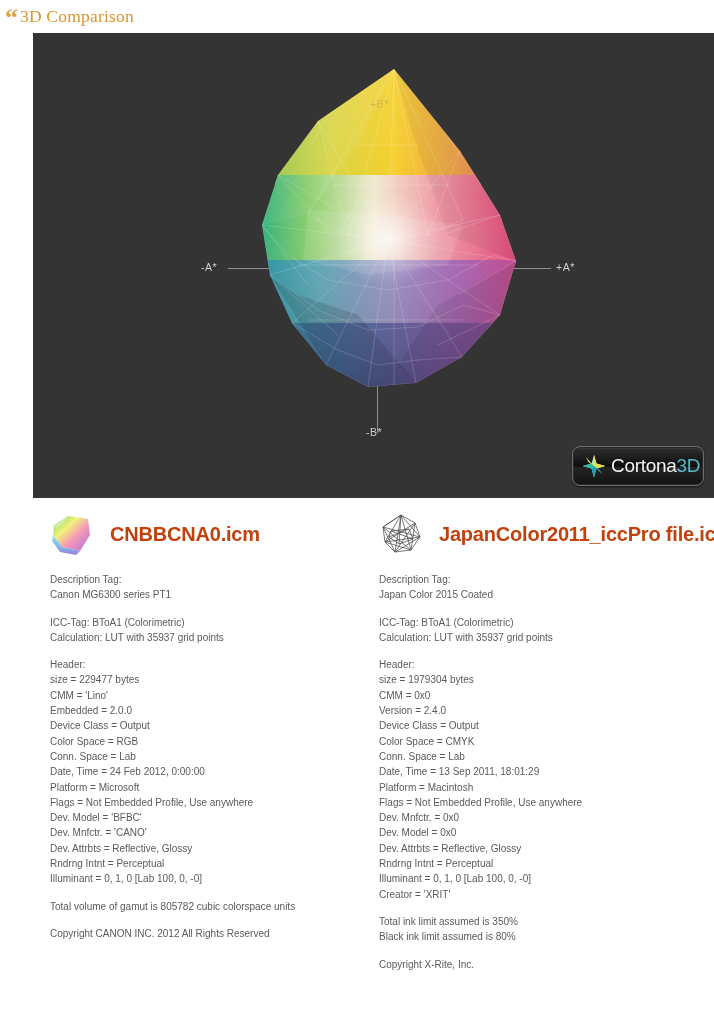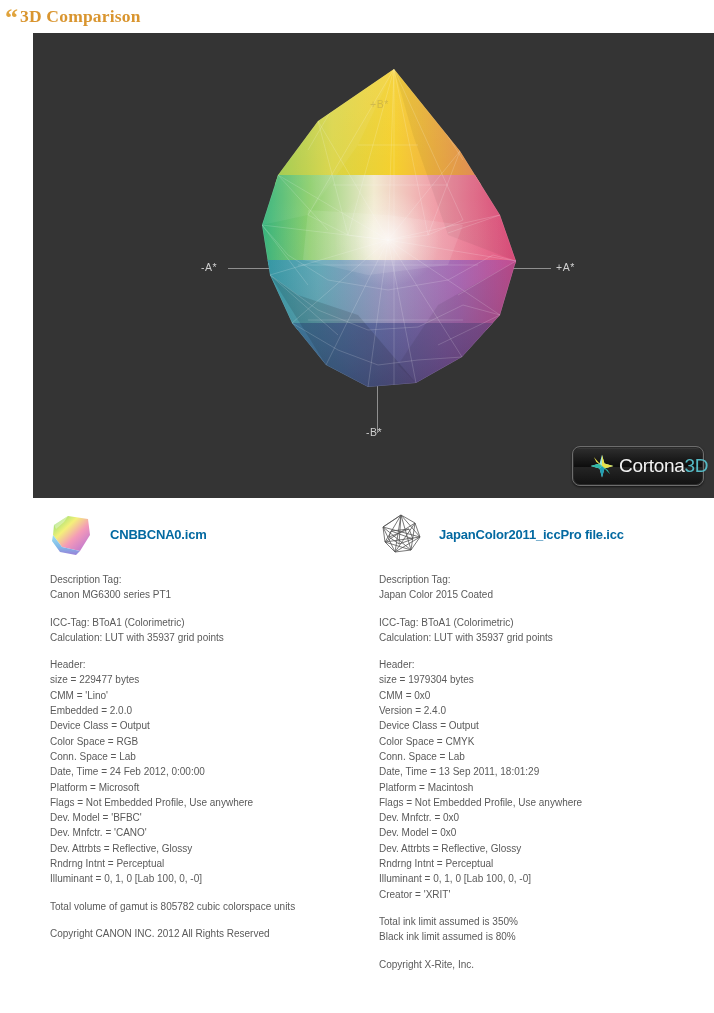--- a/index.html
+++ b/index.html
@@ -31,21 +31,20 @@
     margin: 6px 3px 0 5px;
     letter-spacing: -1px;
     font-weight: 700;
   }
   .title-text {
     font-family: "Liberation Serif", serif;
     font-size: 17.5px;
     color: #d9952f;
     letter-spacing: 0.2px;
     margin-top: 2px;
-    font-weight: bold;
   }
 
   
   .viewer {
     position: absolute;
     left: 33px; top: 33px;
     width: 681px; height: 465px;
     background: #343434;
     overflow: hidden;
   }
@@ -95,21 +94,21 @@
   
   .cortona-badge {
     position: absolute;
     right: 10px; bottom: 12px;
     width: 132px; height: 40px;
     border-radius: 8px;
     background: linear-gradient(180deg,#4a4a4a 0%,#2c2c2c 6%,#0d0d0d 52%,#242424 54%,#121212 100%);
     border: 1px solid #6d6d6d;
     box-shadow: 0 0 0 1px #2a2a2a inset, 0 1px 2px rgba(0,0,0,.6);
     display: flex; align-items: center;
-    padding: 0 16px;
+    padding: 0 8px;
   }
   .cortona-star { width: 26px; height: 26px; margin-right: 4px; flex: none; }
   .cortona-word {
     font-family: "Liberation Sans", sans-serif;
     font-size: 19px;
     color: #f2f2f2;
     letter-spacing: -0.3px;
   }
   .cortona-3d { color: #55b9c4; }
 
@@ -128,23 +127,23 @@
   .col-right { left: 373px; margin-left: 6px; }
 
   .profile-head {
     display: flex; align-items: center;
     height: 56px;
     margin-bottom: 10px;
   }
   .profile-icon { width: 46px; height: 46px; margin-right: 14px; flex: none; }
   .profile-name {
     font-family: "Liberation Sans", sans-serif;
-    font-size: 13px;
+    font-size: 20px;
     font-weight: 700;
-    color: #0369a1;
+    color: #c2410c;
     letter-spacing: -0.2px;
     white-space: nowrap;
   }
 
   .info-block { margin-bottom: 12px; }
   .info-line {
     font-family: "Liberation Sans", sans-serif;
     font-size: 10px;
     line-height: 15.3px;
     color: #5a5a5a;

